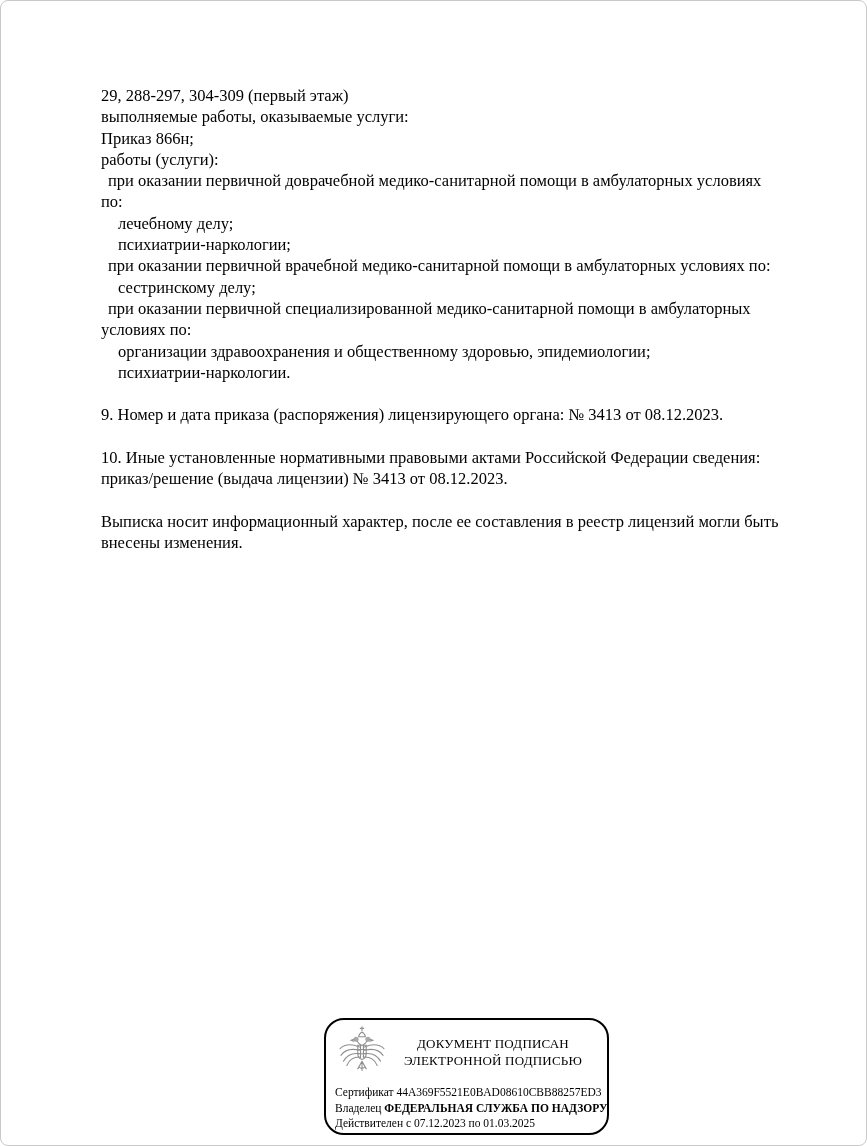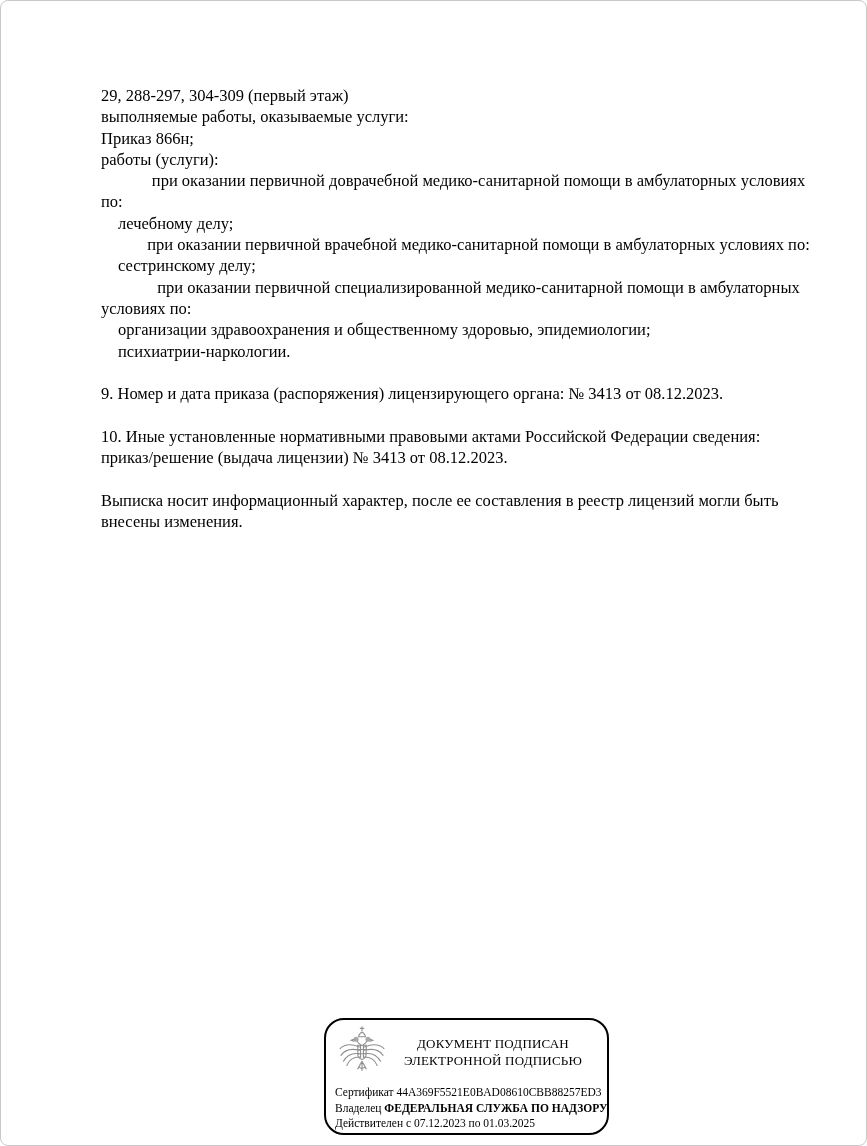--- a/index.html
+++ b/index.html
@@ -25,21 +25,21 @@
     width: 748px;
     font-size: 16.5px;
     line-height: 21.3px;
     color: #000000;
     margin-top: 12px;
   }
   .doc-body .line {
     white-space: nowrap;
   }
   .indent-0 { padding-left: 0; }
-  .indent-1 { padding-left: 7px; text-align: center; }
+  .indent-1 { padding-left: 7px; }
   .indent-2 { padding-left: 17px; }
 
   
   .stamp {
     position: absolute;
     left: 323px;
     top: 1017px;
     width: 285px;
     height: 117px;
     box-sizing: border-box;
@@ -86,20 +86,21 @@
 <div class="page">
 
   <div class="doc-body">
       <div class="line indent-0">29, 288-297, 304-309 (первый этаж)</div>
       <div class="line indent-0">выполняемые работы, оказываемые услуги:</div>
       <div class="line indent-0">Приказ 866н;</div>
       <div class="line indent-0">работы (услуги):</div>
       <div class="line indent-1">при оказании первичной доврачебной медико-санитарной помощи в амбулаторных условиях</div>
       <div class="line indent-0">по:</div>
       <div class="line indent-2">лечебному делу;</div>
+      <div class="line indent-2">психиатрии-наркологии;</div>
       <div class="line indent-1">при оказании первичной врачебной медико-санитарной помощи в амбулаторных условиях по:</div>
       <div class="line indent-2">сестринскому делу;</div>
       <div class="line indent-1">при оказании первичной специализированной медико-санитарной помощи в амбулаторных</div>
       <div class="line indent-0">условиях по:</div>
       <div class="line indent-2">организации здравоохранения и общественному здоровью, эпидемиологии;</div>
       <div class="line indent-2">психиатрии-наркологии.</div>
       <div class="line indent-0">&nbsp;</div>
       <div class="line indent-0">9. Номер и дата приказа (распоряжения) лицензирующего органа: № 3413 от 08.12.2023.</div>
       <div class="line indent-0">&nbsp;</div>
       <div class="line indent-0">10. Иные установленные нормативными правовыми актами Российской Федерации сведения:</div>

